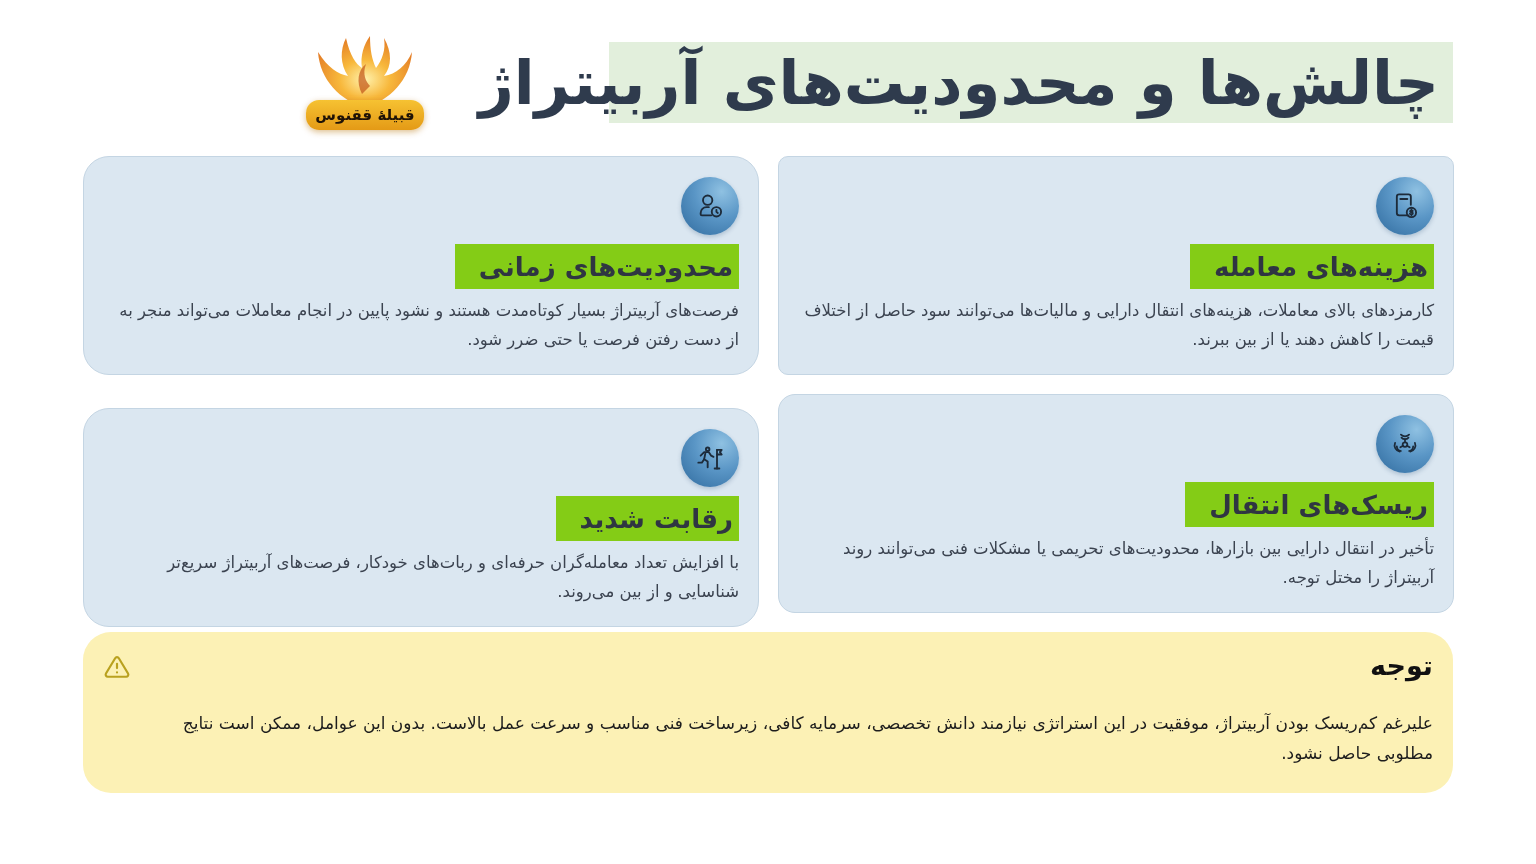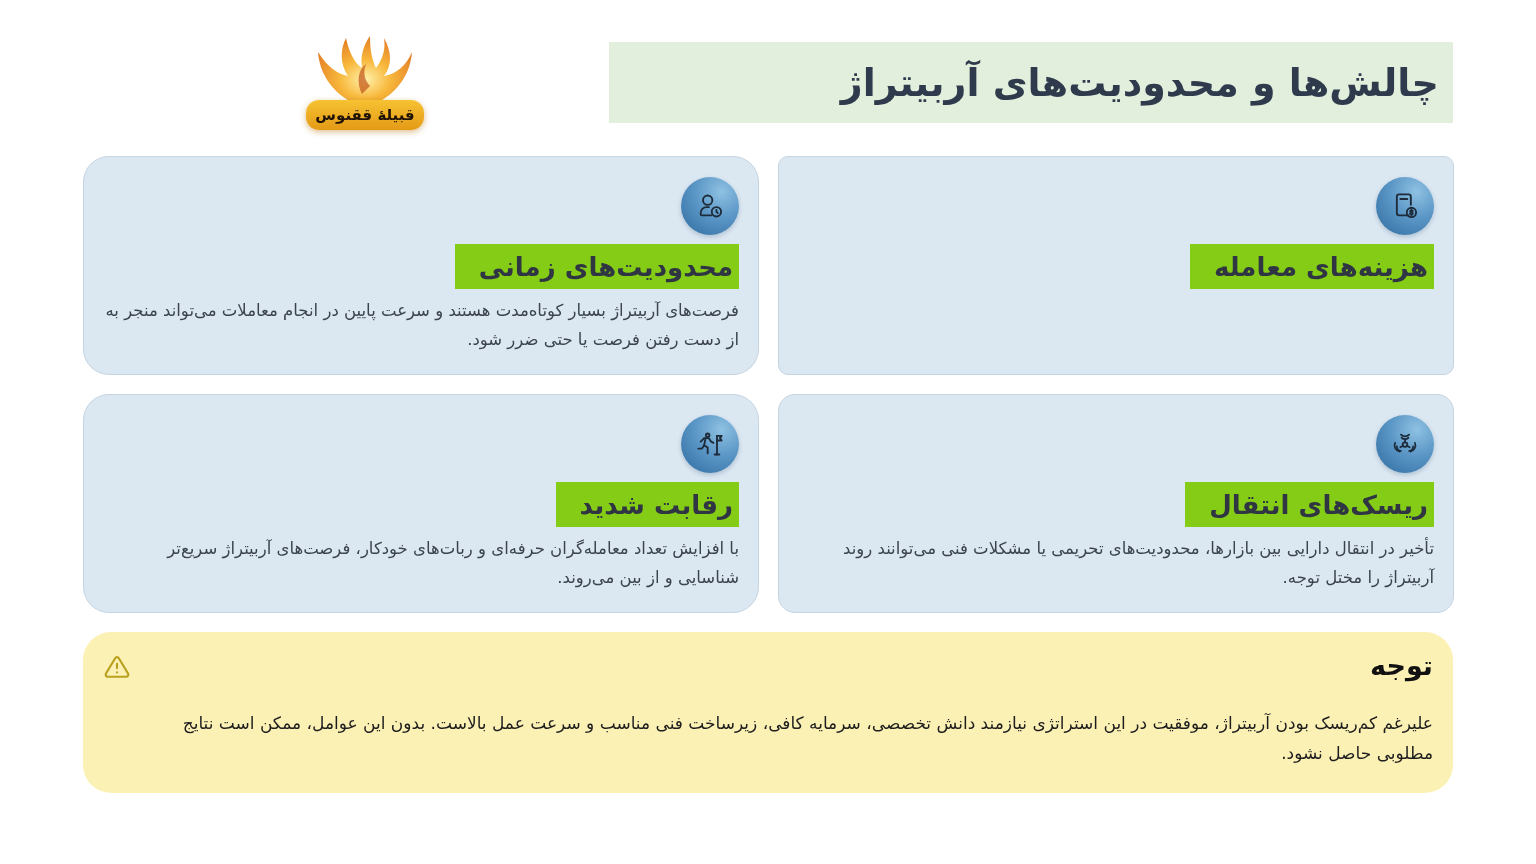--- a/index.html
+++ b/index.html
@@ -11,21 +11,21 @@
 
     
     .title-box {
       position: absolute; left: 609px; top: 42px; width: 844px; height: 81px;
       background: #e2efdc;
       display: flex; align-items: center; justify-content: flex-start;
       padding-right: 14px;
     }
     .title-text {
       font-family: "DejaVu Sans", sans-serif; font-weight: bold;
-      font-size: 38px; color: #2f3b4d; line-height: 1; white-space: nowrap;
+      font-size: 61px; color: #2f3b4d; line-height: 1; white-space: nowrap;
       letter-spacing: -1px;
     }
 
     
     .logo {
       position: absolute; left: 300px; top: 30px; width: 130px; height: 105px;
     }
     .logo .bird {
       position: absolute; left: 10px; top: 0; width: 110px; height: 80px;
     }
@@ -58,21 +58,21 @@
       font-weight: bold; font-size: 26px; color: #2f3542; white-space: nowrap;
     }
     .card .desc {
       position: absolute; top: 139px; right: 19px; left: 20px;
       font-size: 16.5px; line-height: 29px; color: #3b4350; text-align: right;
     }
 
     #card-cost     { left: 778px; top: 156px; border-radius: 10px; }
     #card-time     { left: 83px;  top: 156px; }
     #card-transfer { left: 778px; top: 394px; border-radius: 17px; }
-    #card-compete  { left: 83px;  top: 394px; }
+    #card-compete  { left: 83px;  top: 408px; }
 
     
     .note {
       position: absolute; left: 83px; top: 632px; width: 1370px; height: 161px;
       background: #fcf1b5; border-radius: 28px; direction: rtl;
     }
     .note .note-title {
       position: absolute; top: 18px; right: 20px;
       font-weight: bold; font-size: 27px; color: #111111; margin-left: 39px;
     }
@@ -111,33 +111,34 @@
   <div class="card" id="card-cost">
     <div class="icon-circle">
       <svg viewBox="0 0 24 24" fill="none" stroke="#1d2b3a" stroke-width="1.6" stroke-linecap="round" stroke-linejoin="round">
         <path d="M15 20H7a2 2 0 0 1-2-2V4a2 2 0 0 1 2-2h8a2 2 0 0 1 2 2v7"></path>
         <path d="M8 6h6"></path>
         <circle cx="17.5" cy="17.5" r="4"></circle>
         <path d="M18.6 16.2c-.3-.4-.7-.5-1.1-.5-.6 0-1.1.3-1.1.8 0 1.1 2.3.6 2.3 1.8 0 .5-.5.9-1.2.9-.5 0-1-.2-1.3-.6M17.5 15v.7M17.5 19.3v.7"></path>
       </svg>
     </div>
     <div class="heading">هزینه‌های معامله</div>
+    <p class="desc">کارمزدهای بالای معاملات، هزینه‌های انتقال دارایی و مالیات‌ها می‌توانند سود حاصل از اختلاف قیمت را کاهش دهند یا از بین ببرند.</p>
   </div>
 
   <div class="card" id="card-time">
     <div class="icon-circle">
       <svg viewBox="0 0 24 24" fill="none" stroke="#1d2b3a" stroke-width="1.6" stroke-linecap="round" stroke-linejoin="round">
         <circle cx="10" cy="7" r="4"></circle>
         <path d="M13 20H5a1 1 0 0 1-1-1v-1a5 5 0 0 1 5-5h2"></path>
         <circle cx="17.5" cy="17" r="4"></circle>
         <path d="M17.5 15.3V17l1.2 1"></path>
       </svg>
     </div>
     <div class="heading">محدودیت‌های زمانی</div>
-    <p class="desc">فرصت‌های آربیتراژ بسیار کوتاه‌مدت هستند و سرعت پایین در انجام معاملات می‌تواند منجر به از دست رفتن فرصت یا حتی ضرر شود.</p>
+    <p class="desc">فرصت‌های آربیتراژ بسیار کوتاه‌مدت هستند و نشود پایین در انجام معاملات می‌تواند منجر به از دست رفتن فرصت یا حتی ضرر شود.</p>
   </div>
 
   <div class="card" id="card-transfer">
     <div class="icon-circle">
       <svg viewBox="0 0 24 24" fill="none" stroke="#1d2b3a" stroke-width="1.5" stroke-linecap="round" stroke-linejoin="round">
         <circle cx="12" cy="12.5" r="2"></circle>
         <path d="M9 6.5a4 4 0 0 0 6 0"></path>
         <path d="M8.5 4a5 5 0 0 0 7 0"></path>
         <path d="M5 14a4 4 0 0 0 3.5 4"></path>
         <path d="M19 14a4 4 0 0 1-3.5 4"></path>

